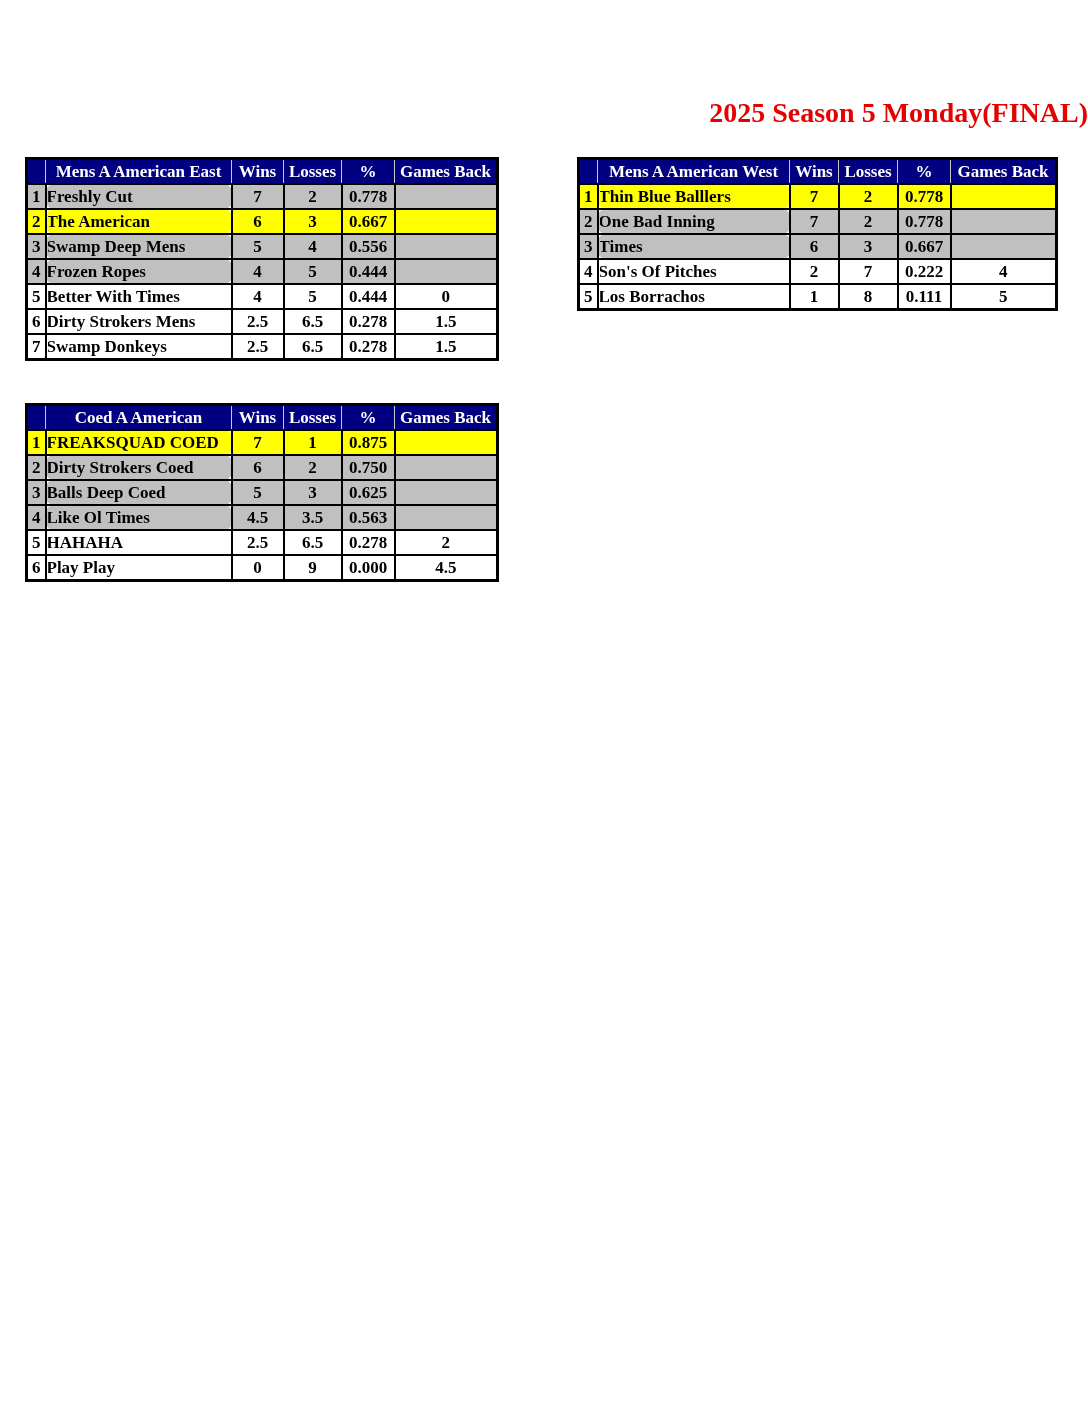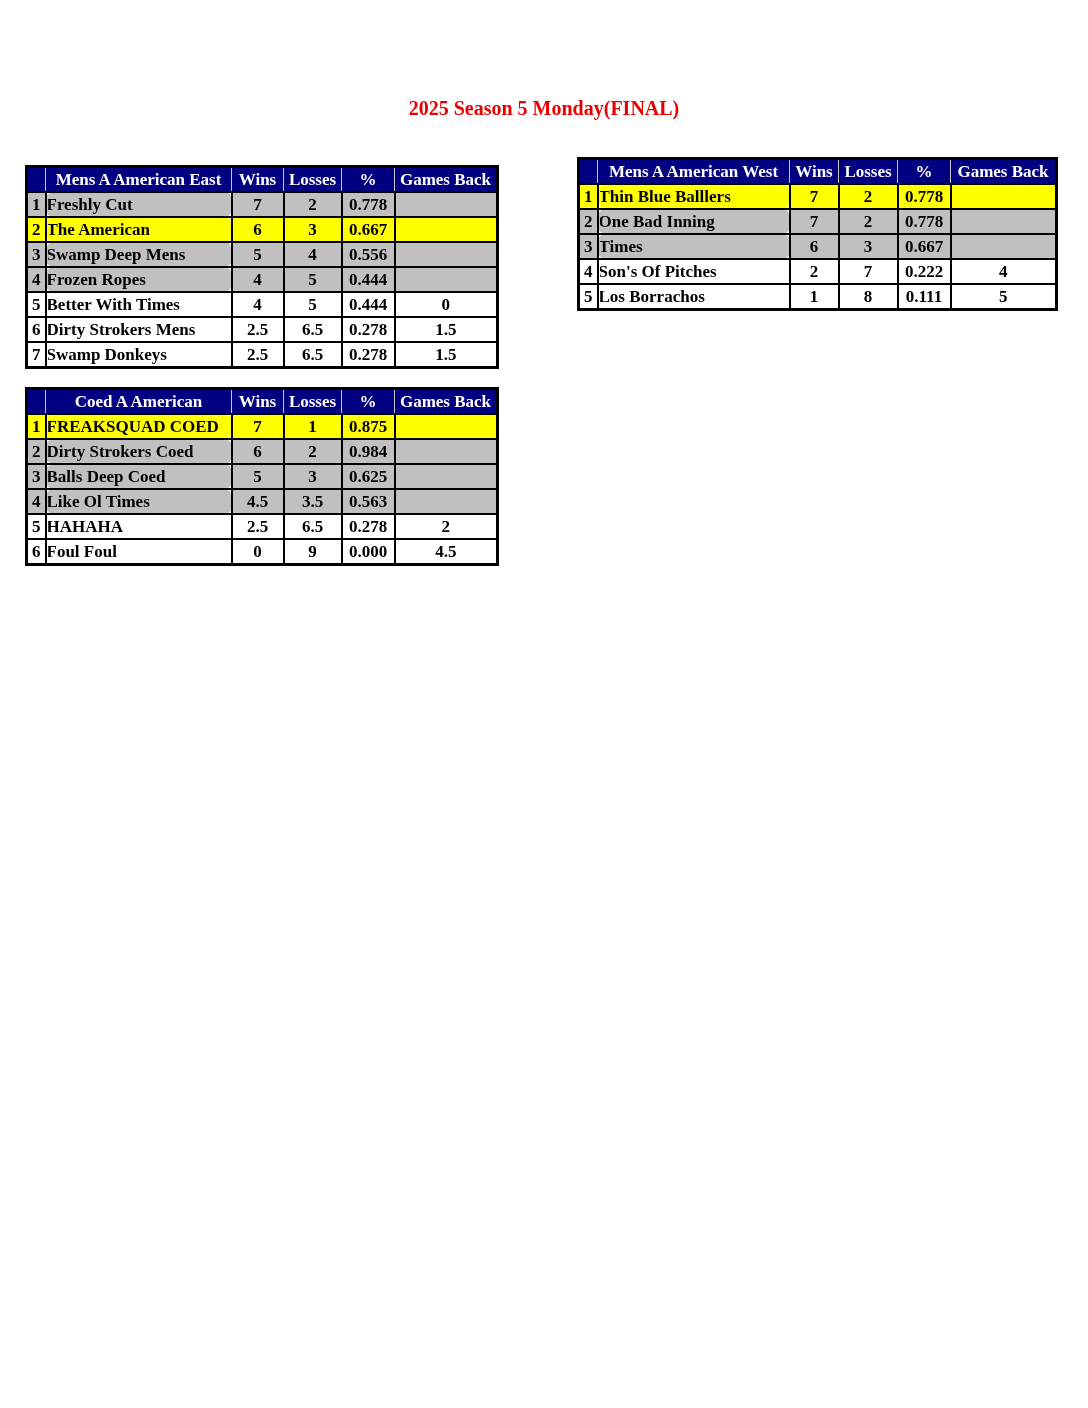--- a/index.html
+++ b/index.html
@@ -7,22 +7,22 @@
     width: 1088px; height: 1408px;
     background: #ffffff;
     position: relative;
     font-family: "Liberation Serif", serif;
     font-weight: bold;
   }
   .page-title {
     position: absolute;
     top: 97px; left: 0; width: 1088px;
     margin: 0;
-    text-align: center;
-    font-size: 20px;
+    text-align: right;
+    font-size: 28px;
     font-weight: bold;
     color: var(--title-red, #e60000);
     letter-spacing: 0px;
   }
   table.standings {
     position: absolute;
     border-collapse: collapse;
     table-layout: fixed;
     border: 3px solid #000000;
     background: #ffffff;
@@ -50,23 +50,23 @@
   table.standings td {
     border: 2px solid #000000;
     color: #000000;
   }
   td.rank { text-align: center; }
   td.team { text-align: left; padding-left: 4px; border-radius: 8px; }
   td.num  { text-align: center; }
   tr.bg-gray   td { background: var(--row-gray, #c0c0c0); }
   tr.bg-yellow td { background: var(--row-yellow, #ffff00); }
   tr.bg-white  td { background: var(--row-white, #ffffff); }
-  #table-east { left: 25px;  top: 157px; margin-top: 8px; }
+  #table-east { left: 25px;  top: 157px; }
   #table-west { left: 577px; top: 157px; }
-  #table-coed { left: 25px;  top: 387px; }
+  #table-coed { left: 25px;  top: 403px; }
   col.c-rank { width: 19px; }
   col.c-team { width: 186px; }
   col.c-team-w { width: 192px; }
   col.c-wins { width: 52px; }
   col.c-wins-w { width: 49px; }
   col.c-losses { width: 58px; }
   col.c-losses-w { width: 59px; }
   col.c-pct { width: 53px; }
   col.c-gb { width: 103px; }
   col.c-gb-w { width: 106px; }
@@ -244,21 +244,21 @@
         <td class="num">7</td>
         <td class="num">1</td>
         <td class="num">0.875</td>
         <td class="num"></td>
       </tr>
       <tr class="bg-gray">
         <td class="rank">2</td>
         <td class="team">Dirty Strokers Coed</td>
         <td class="num">6</td>
         <td class="num">2</td>
-        <td class="num">0.984</td>
+        <td class="num">0.750</td>
         <td class="num"></td>
       </tr>
       <tr class="bg-gray">
         <td class="rank">3</td>
         <td class="team">Balls Deep Coed</td>
         <td class="num">5</td>
         <td class="num">3</td>
         <td class="num">0.625</td>
         <td class="num"></td>
       </tr>
@@ -273,20 +273,20 @@
       <tr class="bg-white">
         <td class="rank">5</td>
         <td class="team">HAHAHA</td>
         <td class="num">2.5</td>
         <td class="num">6.5</td>
         <td class="num">0.278</td>
         <td class="num">2</td>
       </tr>
       <tr class="bg-white">
         <td class="rank">6</td>
-        <td class="team">Foul Foul</td>
+        <td class="team">Play Play</td>
         <td class="num">0</td>
         <td class="num">9</td>
         <td class="num">0.000</td>
         <td class="num">4.5</td>
       </tr>
     </tbody>
 </table>
 
 </body></html>

